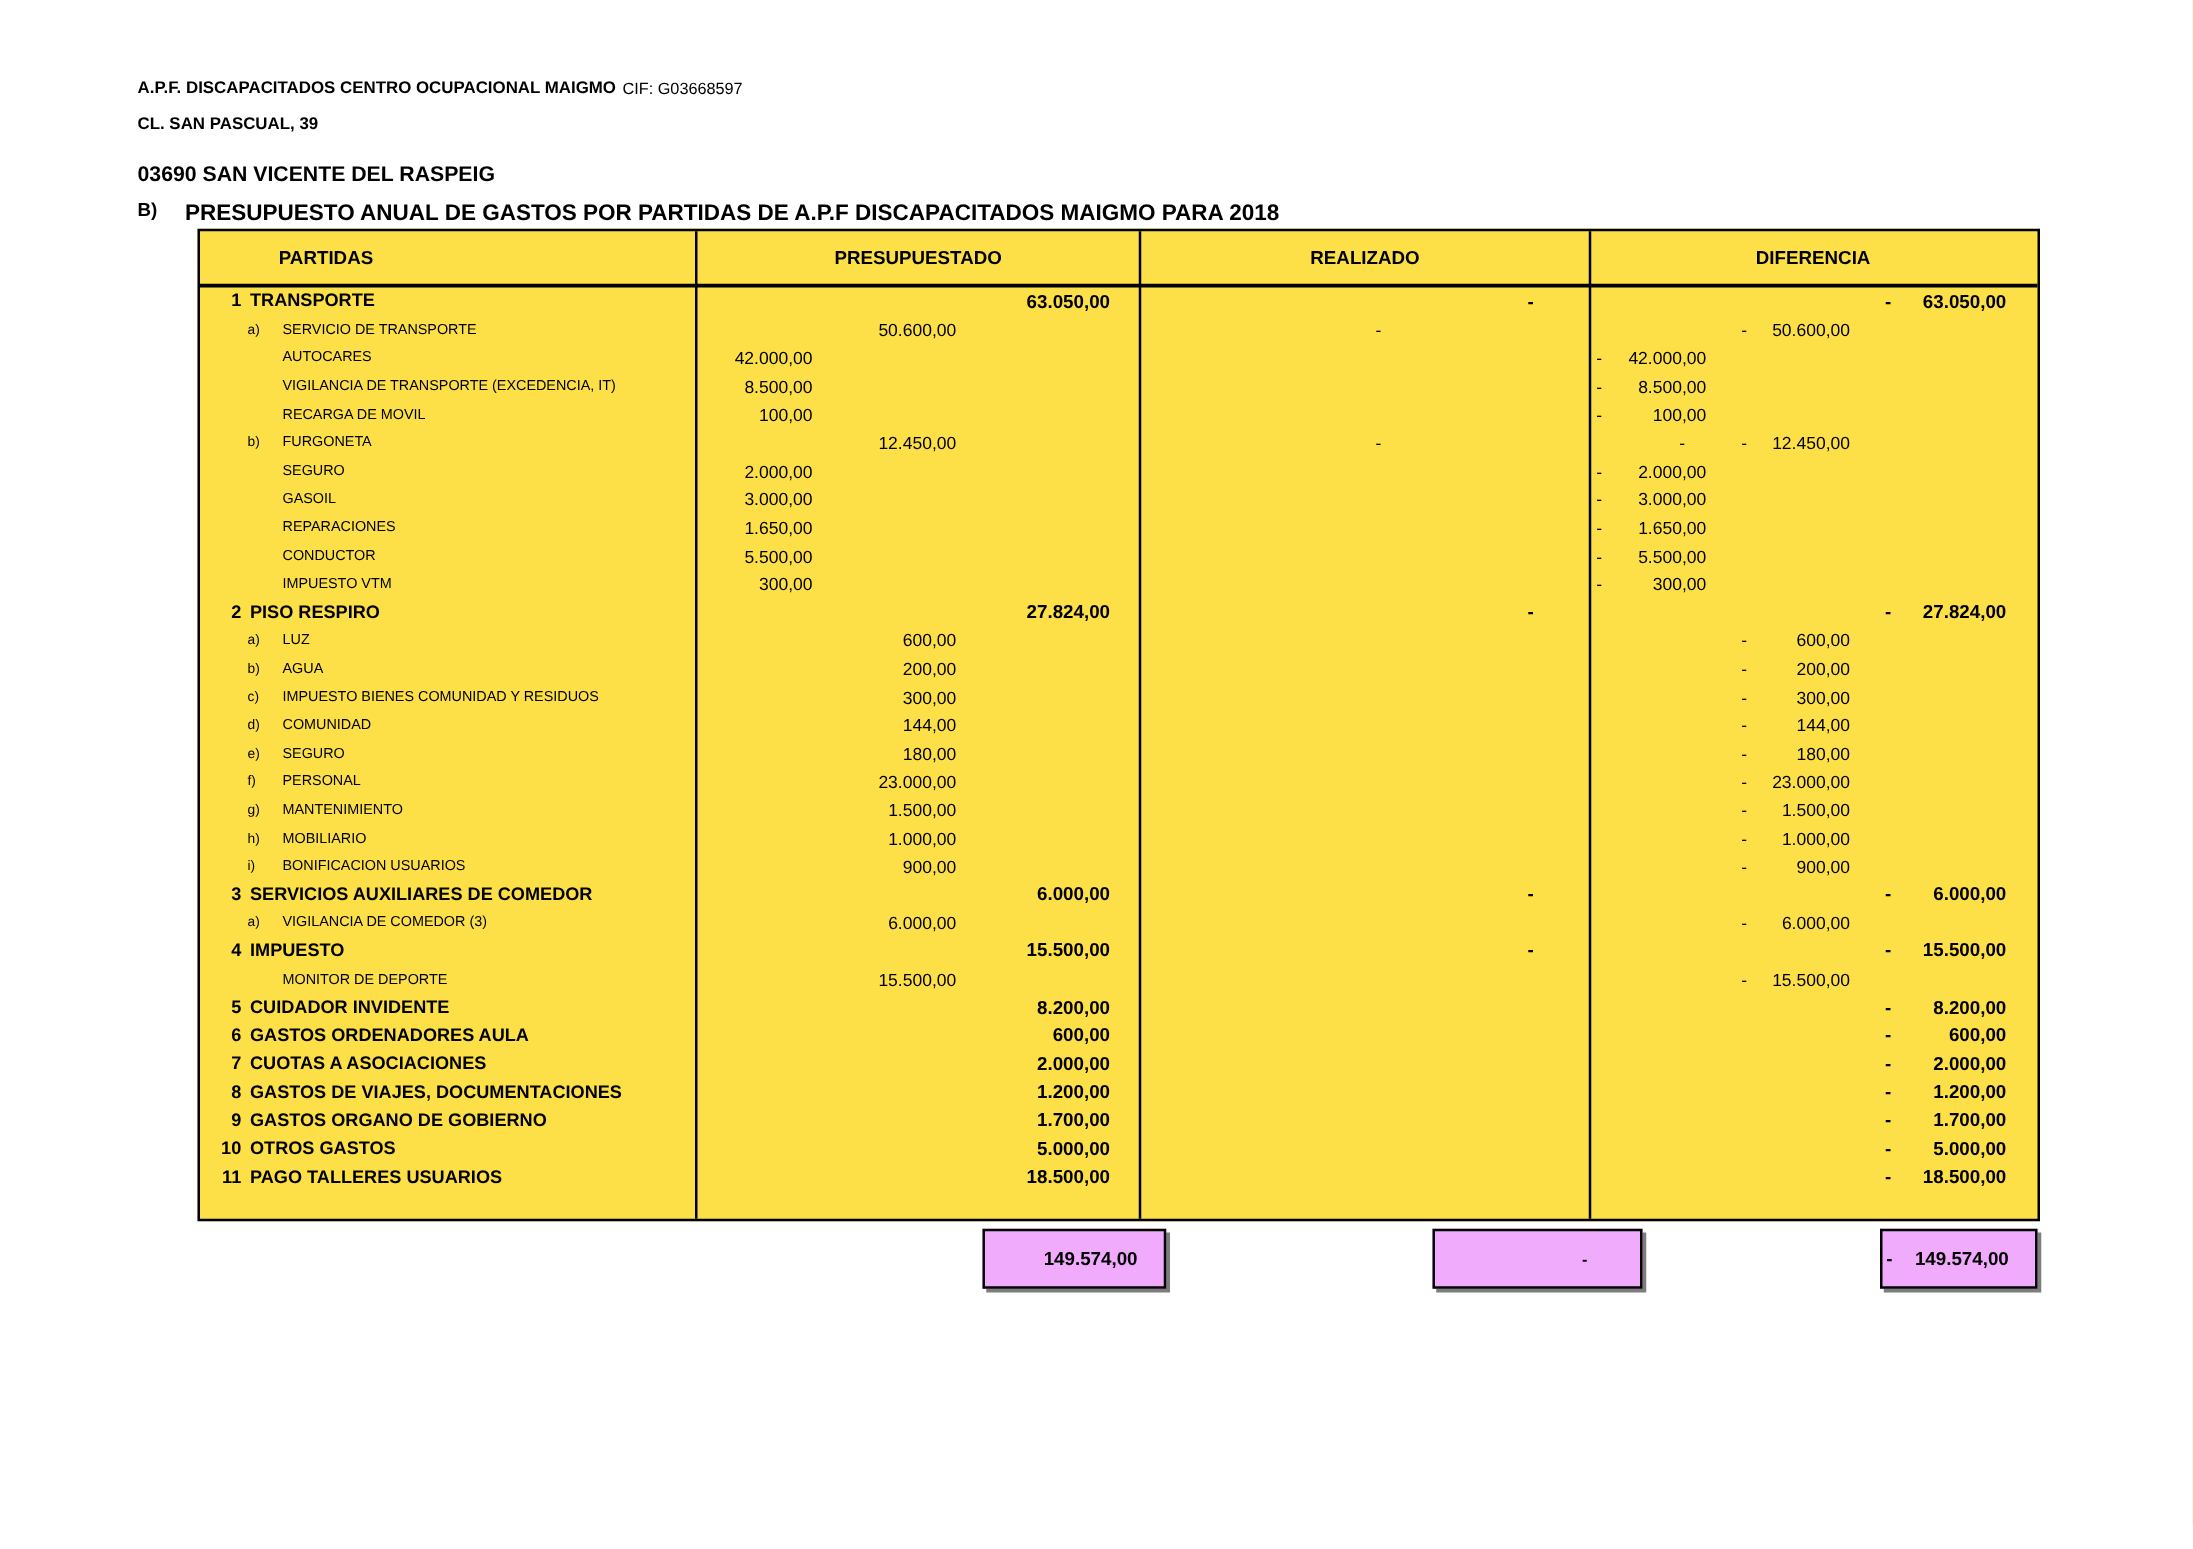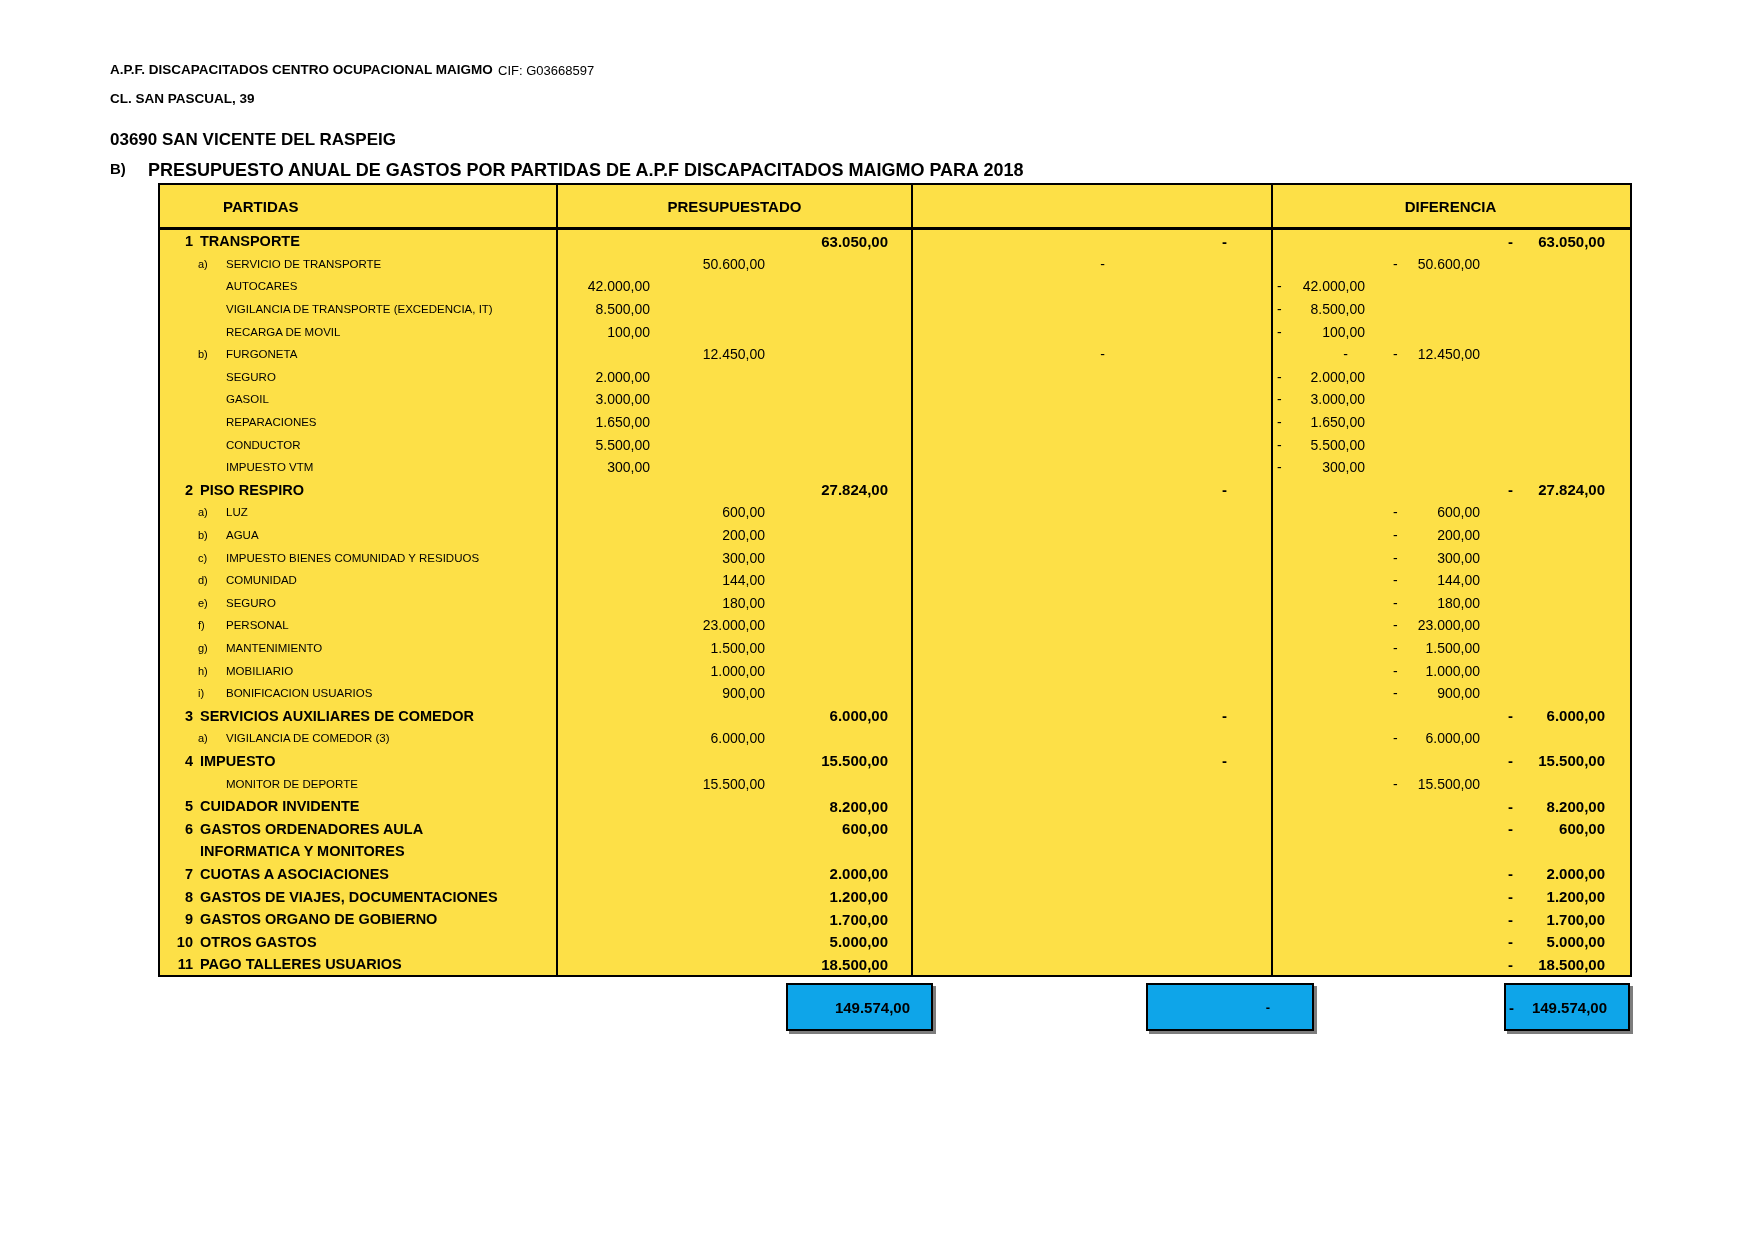--- a/index.html
+++ b/index.html
@@ -40,21 +40,21 @@
   .pres-detail{right:980px;} .pres-sub{right:865px;} .pres-total{right:742px;}
   .rdash-sub{right:525px;font-size:14px;justify-content:flex-end;}
   .rdash-total{right:403px;font-weight:bold;font-size:15px;justify-content:flex-end;}
   .dif-detail{right:265px;} .dif-sub{right:150px;} .dif-total{right:25px;}
   .minus{position:absolute;top:0;bottom:0;display:flex;align-items:center;font-size:14px;}
   .minus-detail{left:1117px;} .minus-sub{left:1233px;}
   .minus-total{left:1348px;font-weight:bold;font-size:15px;}
   .dif-xdash{right:282px;font-size:14px;justify-content:flex-end;}
 
   
-  .tbox{position:absolute;top:983px;height:44px;border:2px solid #000;background:#0ea5e9;
+  .tbox{position:absolute;top:983px;height:44px;border:2px solid #000;background:#f0abfc;
         box-shadow:3px 3px 0 #7d7d7d;display:flex;align-items:center;white-space:nowrap;}
   .tbox1{left:786px;width:122px;justify-content:flex-end;padding-right:21px;font-weight:bold;font-size:15px;}
   .tbox2{left:1146px;width:122px;justify-content:flex-end;padding-right:42px;font-weight:bold;font-size:13px;}
   .tbox3{left:1504px;width:122px;position:absolute;font-weight:bold;font-size:15px;}
   .tbox3 .tminus{position:absolute;left:3px;top:0;bottom:0;display:flex;align-items:center;}
   .tbox3 .tval{position:absolute;right:21px;top:0;bottom:0;display:flex;align-items:center;}
 </style>
 </head>
 <body>
 
@@ -65,20 +65,21 @@
 <div class="abs sec-letter">B)</div>
 <div class="abs doc-title">PRESUPUESTO ANUAL DE GASTOS POR PARTIDAS DE A.P.F DISCAPACITADOS MAIGMO PARA 2018</div>
 
 <div class="abs table">
   <div class="vline v1"></div>
   <div class="vline v2"></div>
   <div class="vline v3"></div>
   <div class="thead">
     <div class="th th-partidas">PARTIDAS</div>
     <div class="th center th-pres">PRESUPUESTADO</div>
+    <div class="th center th-real">REALIZADO</div>
     <div class="th center th-dif">DIFERENCIA</div>
   </div>
   <div class="tbody">
       <div class="row">
         <div class="cell num">1</div>
         <div class="cell sec-label">TRANSPORTE</div>
         <div class="cell amt bold pres-total">63.050,00</div>
         <div class="cell rdash-total">-</div>
         <div class="minus minus-total">-</div>
         <div class="cell amt bold dif-total">63.050,00</div>
@@ -254,23 +255,20 @@
         <div class="cell amt bold pres-total">8.200,00</div>
         <div class="minus minus-total">-</div>
         <div class="cell amt bold dif-total">8.200,00</div>
       </div>
       <div class="row">
         <div class="cell num">6</div>
         <div class="cell sec-label">GASTOS ORDENADORES AULA</div>
         <div class="cell amt bold pres-total">600,00</div>
         <div class="minus minus-total">-</div>
         <div class="cell amt bold dif-total">600,00</div>
-      </div>
-      <div class="row">
-        <div class="cell sec-label">INFORMATICA Y MONITORES</div>
       </div>
       <div class="row">
         <div class="cell num">7</div>
         <div class="cell sec-label">CUOTAS A ASOCIACIONES</div>
         <div class="cell amt bold pres-total">2.000,00</div>
         <div class="minus minus-total">-</div>
         <div class="cell amt bold dif-total">2.000,00</div>
       </div>
       <div class="row">
         <div class="cell num">8</div>

